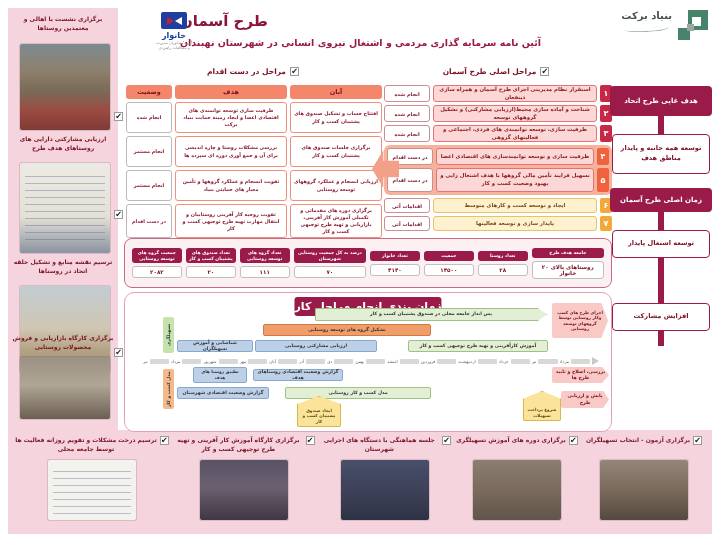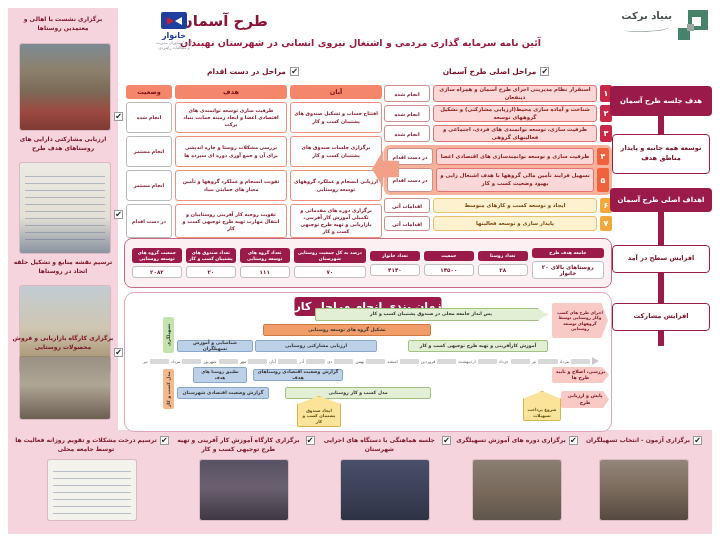--- a/index.html
+++ b/index.html
@@ -323,28 +323,28 @@
 
     <div class="bar b-blue" style="left:52px;  top:94px; width:92px;  height:12px;">گزارش وضعیت اقتصادی شهرستان</div>
     <div class="bar b-green" style="left:160px; top:94px; width:146px; height:12px;">مدل کسب و کار روستایی</div>
     <div class="bar b-pinkarrow" style="left:436px; top:98px; width:48px; height:17px;">پایش و ارزیابی طرح</div>
 
     <div class="bar b-callout" style="left:172px; top:103px; width:44px; height:31px;">ایجاد صندوق پشتیبان کسب و کار</div>
     <div class="bar b-callout" style="left:398px; top:98px;  width:38px; height:30px;">شروع پرداخت تسهیلات</div>
   </div>
 
   <div class="rcol">
-    <div class="rc-h" style="min-height:30px;">هدف جلسه طرح آسمان</div>
+    <div class="rc-h" style="min-height:30px;">هدف غایی طرح اتحاد</div>
     <div class="rc-conn" style="height:18px;"></div>
     <div class="rc-b" style="min-height:40px;">توسعه همه جانبه و پایدار مناطق هدف</div>
     <div class="rc-gap"></div>
-    <div class="rc-h" style="min-height:24px;">اهداف اصلی طرح آسمان</div>
+    <div class="rc-h" style="min-height:24px;">زمان اصلی طرح آسمان</div>
     <div class="rc-conn" style="height:18px;"></div>
+    <div class="rc-b" style="min-height:24px;">توسعه اشتغال پایدار</div>
     <div class="rc-conn" style="height:15px;"></div>
-    <div class="rc-b" style="min-height:24px;">افزایش سطح در آمد</div>
     <div class="rc-conn" style="height:15px;"></div>
     <div class="rc-conn" style="height:15px;"></div>
     <div class="rc-b" style="min-height:24px;">افزایش مشارکت</div>
     <div class="rc-conn" style="height:15px;"></div>
   </div>
 
   <div class="bottom">
     <div class="bg-item w130">
       <div class="bg-label">
         <span class="chk">✔</span>

